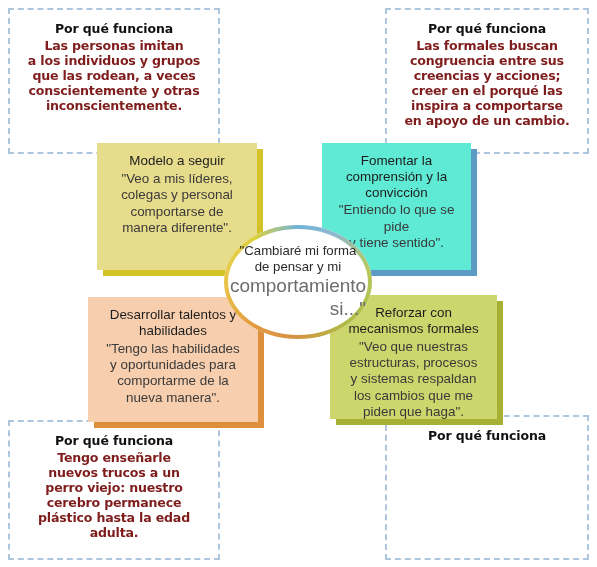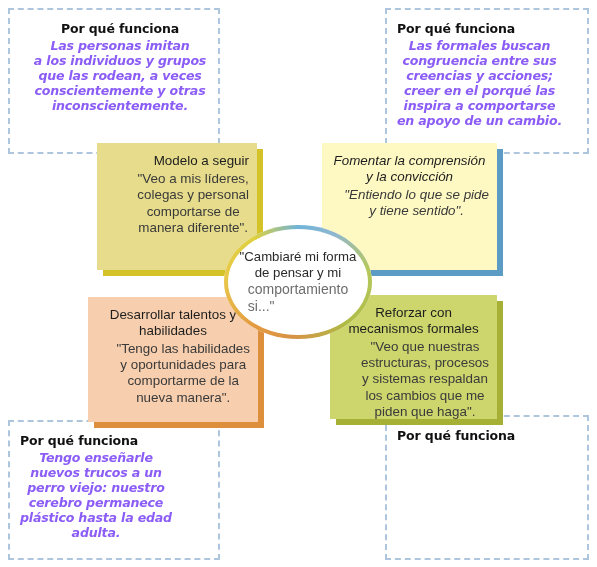--- a/index.html
+++ b/index.html
@@ -19,59 +19,58 @@
   }
 
   
   .why-box {
     position: absolute;
     box-sizing: border-box;
     border: 2px dashed #aec6dd;
     background: transparent;
     display: flex;
     flex-direction: column;
-    align-items: flex-start;
+    align-items: center;
     padding: 12px 10px 10px 10px;
     z-index: 1;
   }
   .why-title {
     font-family: "DejaVu Sans", sans-serif;
     font-weight: bold;
     font-size: 12.5px;
     color: #111111;
     line-height: 1.18;
     text-align: center;
     margin-bottom: 1px;
     letter-spacing: -0.1px;
   }
   .why-body {
     font-family: "DejaVu Sans", sans-serif;
     font-weight: bold;
     font-size: 12.6px;
-    color: #8b5cf6;
+    color: #7f1d1d;
     line-height: 1.2;
     text-align: center;
     letter-spacing: -0.2px;
     white-space: pre-line;
-    font-style: italic;
   }
 
   #why-tl { left: 8px;   top: 8px;   width: 212px; height: 146px; }
   #why-tl .why-title, #why-tl .why-body { width: 200px; }
   #why-tr { left: 385px; top: 8px;   width: 204px; height: 146px; }
   #why-bl { left: 8px;   top: 420px; width: 212px; height: 140px; }
   #why-br { left: 385px; top: 415px; width: 204px; height: 145px; }
 
   
   .card {
     position: absolute;
     box-sizing: border-box;
     display: flex;
     flex-direction: column;
-    align-items: flex-end;
+    align-items: center;
     padding: 10px 8px 8px 8px;
     z-index: 3;
   }
   .card-title {
     font-size: 13.4px;
     font-weight: normal;
     color: #1d1d1d;
     line-height: 1.18;
     text-align: center;
     margin-bottom: 2px;
@@ -86,24 +85,23 @@
   }
 
   
   #card-model {
     left: 97px; top: 143px; width: 160px; height: 127px;
     background: #e6dc8b;
     box-shadow: 6px 6px 0 0 #d4c229;
   }
   
   #card-understand {
-    left: 322px; top: 143px; width: 175px; height: 127px;
-    background: #fef9c3;
+    left: 322px; top: 143px; width: 149px; height: 127px;
+    background: #5eead4;
     box-shadow: 6px 6px 0 0 #5c9cc4;
-    font-style: italic;
   }
   
   #card-skills {
     left: 88px; top: 297px; width: 170px; height: 125px;
     background: #f8cfae;
     box-shadow: 6px 6px 0 0 #de8f3c;
   }
   
   #card-reinforce {
     left: 330px; top: 295px; width: 167px; height: 124px;
@@ -156,24 +154,24 @@
     box-sizing: border-box;
   }
   .oval-line-strong {
     font-size: 13.2px;
     color: #2a2a2a;
     line-height: 1.2;
     text-align: center;
     white-space: pre-line;
   }
   .oval-line-soft {
-    font-size: 14px;
+    font-size: 19px;
     color: #6d6d6d;
     line-height: 1.2;
-    text-align: left;
+    text-align: right;
     white-space: pre-line;
   }
 </style>
 </head>
 <body>
 
 <div id="canvas">
 
   <div class="why-box" id="why-tl">
     <div class="why-title">Por qué funciona</div>

